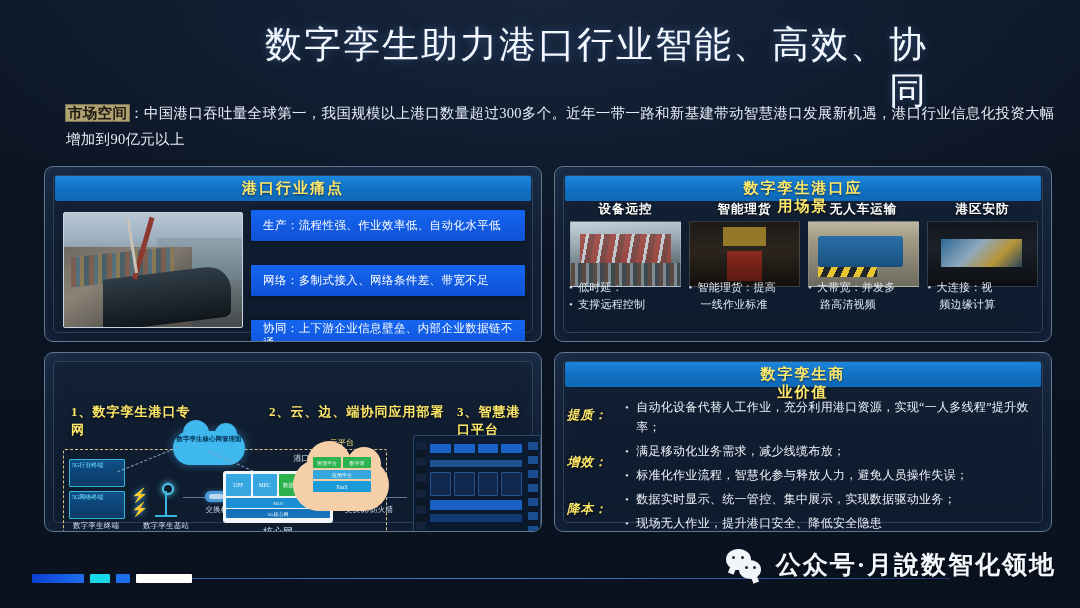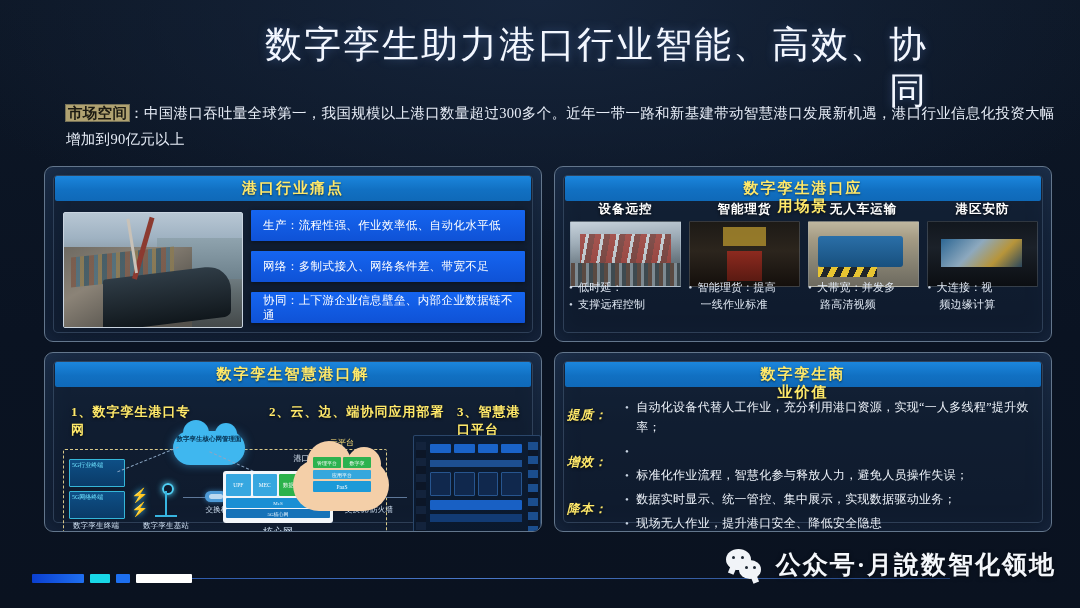--- a/index.html
+++ b/index.html
@@ -86,21 +86,21 @@
     background:repeating-linear-gradient(90deg,#7b5a4a 0 5px,#4e6e7d 5px 9px,#8a7a53 9px 13px,#3f5a66 13px 18px);
     opacity:.85;transform:skewY(-6deg);}
   .pp-photo .crane{position:absolute;left:38%;top:2%;width:5px;height:56%;
     background:#8c3a30;transform:rotate(16deg);transform-origin:bottom;}
   .pp-photo .crane2{position:absolute;left:40%;top:4%;width:3px;height:48%;
     background:#c9c2b8;transform:rotate(-9deg);transform-origin:bottom;}
   .pp-list{position:absolute;left:206px;top:43px;right:16px;}
   .pp-item{
     background:linear-gradient(180deg,#1565f0 0%,#0f52d6 100%);
     color:#fff;font-size:11.5px;letter-spacing:.4px;
-    height:31px;margin-bottom:10px;border-radius:1px;
+    height:31px;margin-bottom:24px;border-radius:1px;
     display:flex;align-items:center;padding:0 12px;
     box-shadow:0 1px 4px rgba(0,0,0,.4);
   }
 
   
   .sc-grid{position:absolute;left:16px;right:14px;top:34px;display:flex;gap:10px;}
   .sc-col{flex:1;display:flex;flex-direction:column;align-items:center;}
   .sc-title{font-size:12.5px;font-weight:700;color:#ffffff;letter-spacing:1px;margin-bottom:3px;
     text-shadow:0 1px 3px rgba(0,0,0,.8);}
   .sc-img{width:100%;height:64px;border-radius:1px;overflow:hidden;position:relative;
@@ -324,23 +324,20 @@
             <span class="dot">•</span>
             <span>大连接：视</span>
           </div>
         <span class="ind">频边缘计算</span>
       </div>
     </div>
   </div>
 
   <div class="panel" id="p3">
     <div class="panel-inner"></div>
-    <div class="phead">
-      <span>数字孪生智慧港口解</span>
-    </div>
 
     <div class="dg">
       <div class="step-lbl" id="s1">1、数字孪生港口专网</div>
       <div class="step-lbl" id="s2">2、云、边、端协同应用部署</div>
       <div class="step-lbl" id="s3">3、智慧港口平台</div>
 
       <div class="dashbox"></div>
       <div class="net-lbl" style="left:218px;top:52px;width:90px;color:#dbe7f5;font-size:8px;">港口用户内网</div>
 
       <div class="term-box" style="left:14px;top:58px;">
@@ -433,20 +430,21 @@
       <div style="margin-top:30px;">降本：</div>
     </div>
 
     <div class="v-body">
       <div class="v-row">
           <span class="dot">•</span>
           <span>自动化设备代替人工作业，充分利用港口资源，实现“一人多线程”提升效率；</span>
         </div>
       <div class="v-row">
           <span class="dot">•</span>
+          <span>满足移动化业务需求，减少线缆布放；</span>
         </div>
       <div class="v-row">
           <span class="dot">•</span>
           <span>标准化作业流程，智慧化参与释放人力，避免人员操作失误；</span>
         </div>
       <div class="v-row">
           <span class="dot">•</span>
           <span>数据实时显示、统一管控、集中展示，实现数据驱动业务；</span>
         </div>
       <div class="v-row">

